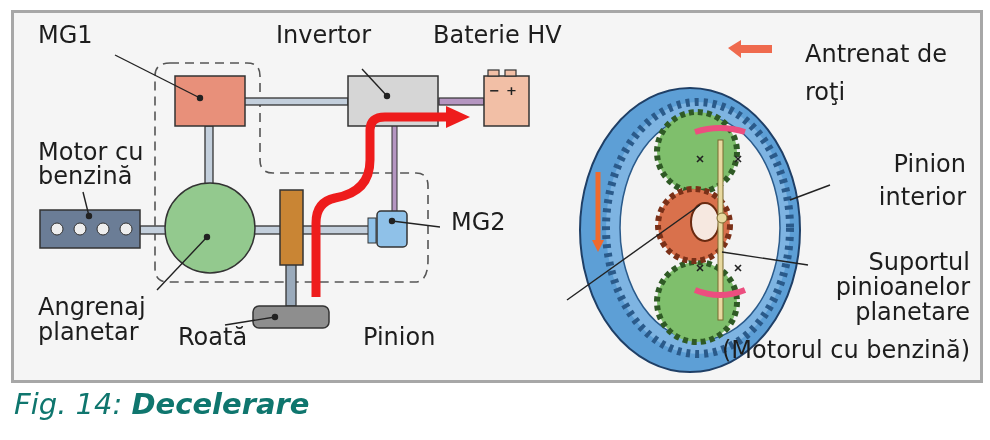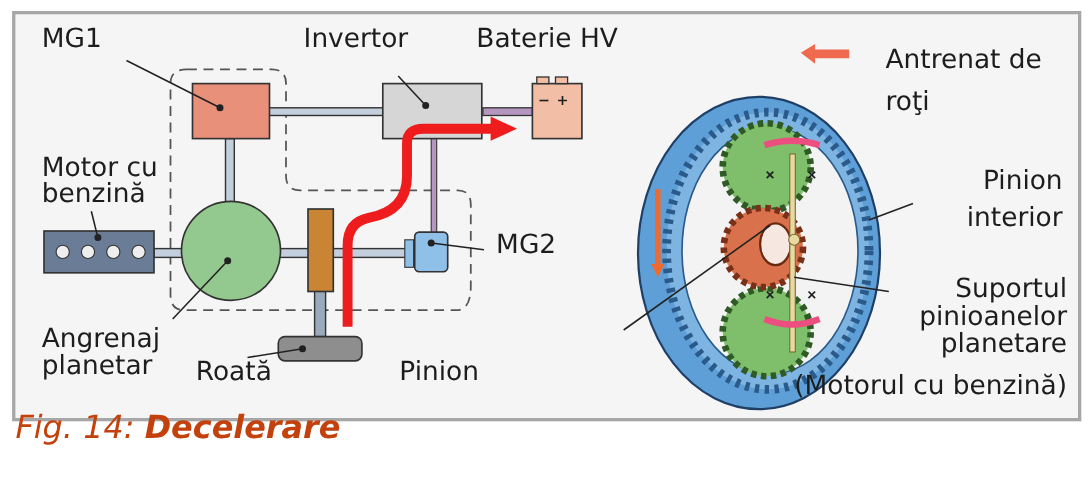--- a/index.html
+++ b/index.html
@@ -1,22 +1,22 @@
 <!DOCTYPE html>
 <html><head>
 <meta charset="utf-8">
 <style>
   html, body { margin:0; padding:0; background:#ffffff; }
   body { width:990px; height:440px; position:relative; overflow:hidden; font-family:"DejaVu Sans", sans-serif; }
   #frame { position:absolute; left:11px; top:10px; width:972px; height:373px; box-sizing:border-box;
            border:3px solid #a7a7a7; background:#f5f5f5; }
   #diagram { position:absolute; left:0; top:0; width:990px; height:440px; }
   .lbl { font-family:"DejaVu Sans", sans-serif; fill:#1d1d1d; font-size:24px; }
-  .caption { position:absolute; left:14px; top:371px; font-family:"DejaVu Sans", sans-serif; font-size:29px;
-             font-style:italic; color:#c2410c; }
+  .caption { position:absolute; left:14px; top:387px; font-family:"DejaVu Sans", sans-serif; font-size:29px;
+             font-style:italic; color:#0f766e; }
   .caption b { font-weight:bold; }
 </style>
 </head>
 <body>
 
 <div id="frame"></div>
 
 <svg id="diagram" viewBox="0 0 990 440" xmlns="http://www.w3.org/2000/svg">
 
   <path d="M170,63 L247,63 Q260,63 260,76 L260,160 Q260,173 273,173 L416,173 Q428,173 428,186 L428,260 Q428,282 415,282 L168,282 Q155,282 155,268 L155,76 Q155,63 170,63 Z" fill="none" stroke="#555" stroke-width="1.6" stroke-dasharray="9,6"></path>

